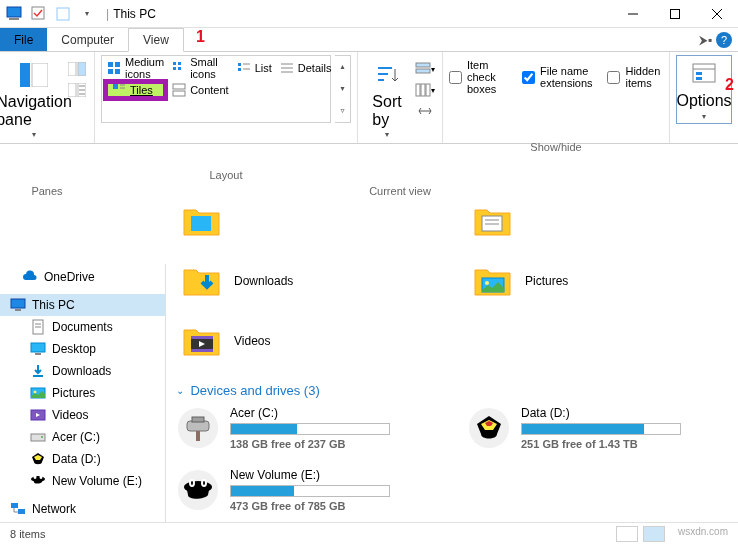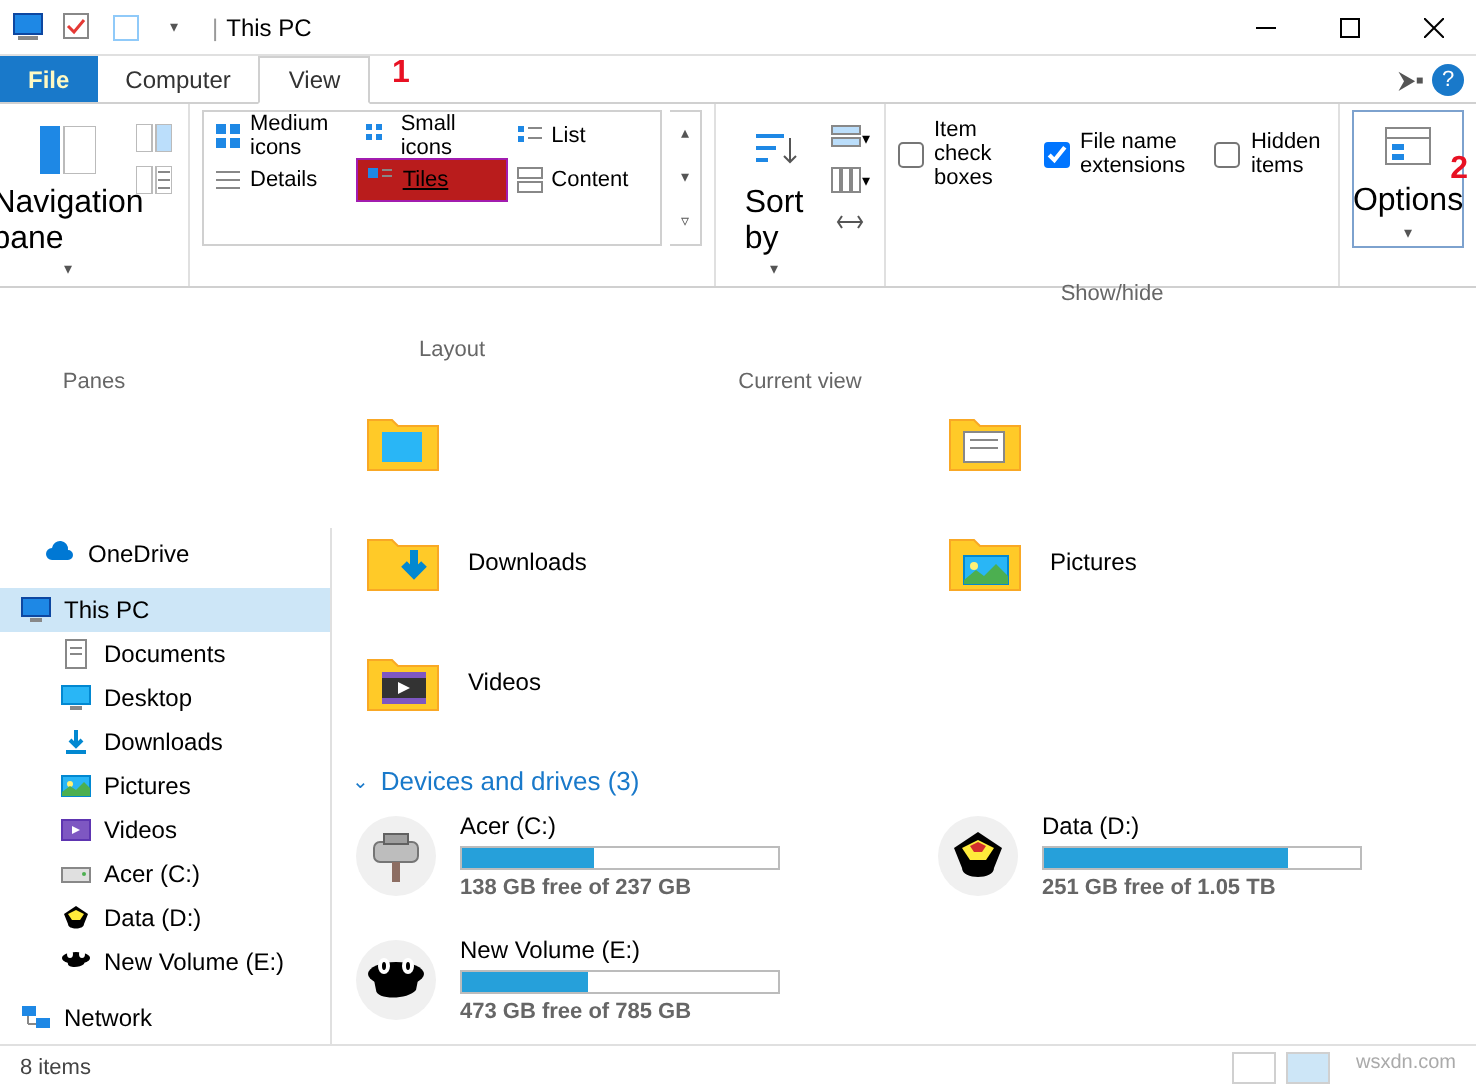--- a/index.html
+++ b/index.html
@@ -10,40 +10,40 @@
 .qat { display: flex; align-items: center; gap: 2px; padding: 0 4px; }
 .qat-icon { width: 22px; height: 22px; display: flex; align-items: center; justify-content: center; }
 .title-sep { color: #999; margin: 0 4px; }
 .title-text { font-size: 12px; color: #000; }
 .win-controls { margin-left: auto; display: flex; }
 .win-btn { width: 42px; height: 28px; display: flex; align-items: center; justify-content: center; font-size: 12px; }
 
 
 .tabrow { height: 24px; display: flex; align-items: stretch; border-bottom: 1px solid #d0d0d0; position: relative; }
 .tab { padding: 0 14px; display: flex; align-items: center; font-size: 12px; color: #333; cursor: default; }
-.tab-file { background: #1979ca; color: #fef9c3; font-weight: bold; }
+.tab-file { background: #1979ca; color: #000000; }
 .tab-active { border: 1px solid #d0d0d0; border-bottom: 1px solid #fff; background: #fff; margin-bottom: -1px; }
 .annot { position: absolute; color: #e81123; font-weight: bold; font-size: 16px; }
 .help-area { margin-left: auto; display: flex; align-items: center; gap: 4px; padding-right: 6px; }
 .help-icon { width: 16px; height: 16px; border-radius: 50%; background: #1979ca; color: #fff; font-size: 11px; display: flex; align-items: center; justify-content: center; }
 .ribbon-min { color: #555; }
 
 
 .ribbon { height: 92px; border-bottom: 1px solid #d0d0d0; display: flex; background: #fff; position: relative; }
 .rgroup { border-right: 1px solid #e0e0e0; padding: 3px 6px 0 6px; display: flex; flex-direction: column; }
 .rgroup-body { flex: 1; display: flex; gap: 4px; }
 .rgroup-label { font-size: 11px; color: #666; text-align: center; padding: 2px 0 3px; margin-top: 44px; }
 .bigbtn { width: 56px; display: flex; flex-direction: column; align-items: center; justify-content: flex-start; padding-top: 4px; gap: 2px; cursor: default; }
 .bigbtn .bicon { width: 32px; height: 32px; display: flex; align-items: center; justify-content: center; }
 .bigbtn .blabel { font-size: 16px; text-align: left; line-height: 1.1; }
 .bigbtn.bb2 { width: 46px; }
 .btn-dd::after { content: "▾"; font-size: 8px; color: #555; display: block; text-align: center; }
-.layout-list { width: 230px; border: 1px solid #d0d0d0; display: grid; grid-template-columns: 1fr 1fr 1fr; grid-auto-rows: 22px; padding: 1px; }
+.layout-list { width: 230px; border: 1px solid #d0d0d0; display: grid; grid-template-columns: 1fr 1fr 1fr 1fr; grid-auto-rows: 22px; padding: 1px; }
 .layout-item { display: flex; align-items: center; gap: 4px; padding: 0 4px; font-size: 11px; cursor: default; }
-.layout-item.sel { border: 1px solid #a21caf; background: #b91c1c; text-decoration: underline; }
+.layout-item.sel { border: 5px solid #a21caf; background: #bef264; text-decoration: underline; }
 .layout-scroll { width: 16px; display: flex; flex-direction: column; justify-content: space-between; border: 1px solid #d0d0d0; border-left: none; }
 .layout-scroll div { text-align: center; font-size: 8px; color: #555; height: 22px; line-height: 22px; }
 .chk-col { display: flex; flex-direction: row; gap: 3px; padding-top: 4px; }
 .chk { display: flex; align-items: center; gap: 5px; font-size: 11px; }
 .chk input { width: 13px; height: 13px; }
 .smallstack { display: flex; flex-direction: column; gap: 1px; padding-top: 4px; }
 .smallbtn { width: 22px; height: 20px; border: 1px solid transparent; display: flex; align-items: center; justify-content: center; }
 .options-border { border: 1px solid #7da2ce; padding: 2px; }
 
 
@@ -512,21 +512,21 @@
                 <path d="M7 11 l8 -4 l8 4 l-4 6 h-8 z" fill="#ffeb3b"></path>
                 <path d="M11 10 l4 -2 l4 2 l-2 3 h-4 z" fill="#d32f2f"></path>
               </svg>
             </span>
           </span>
         <div class="dinfo">
           <div class="dname">Data (D:)</div>
           <div class="bar">
               <div class="bar-fill" style="width:77%"></div>
             </div>
-          <div class="dspace">251 GB free of 1.05 TB</div>
+          <div class="dspace">251 GB free of 1.43 TB</div>
         </div>
       </div>
       <div class="drive-tile">
         <span class="dicon">
             <span class="dicon-circle">
               <svg width="32" height="30">
                 <ellipse cx="16" cy="12" rx="14" ry="6" fill="#000"></ellipse>
                 <path d="M4 10 l2 10 c0 5 16 5 20 0 l2 -10" fill="#000"></path>
                 <ellipse cx="10" cy="8" rx="3" ry="4" fill="#fff"></ellipse>
                 <ellipse cx="22" cy="8" rx="3" ry="4" fill="#fff"></ellipse>

